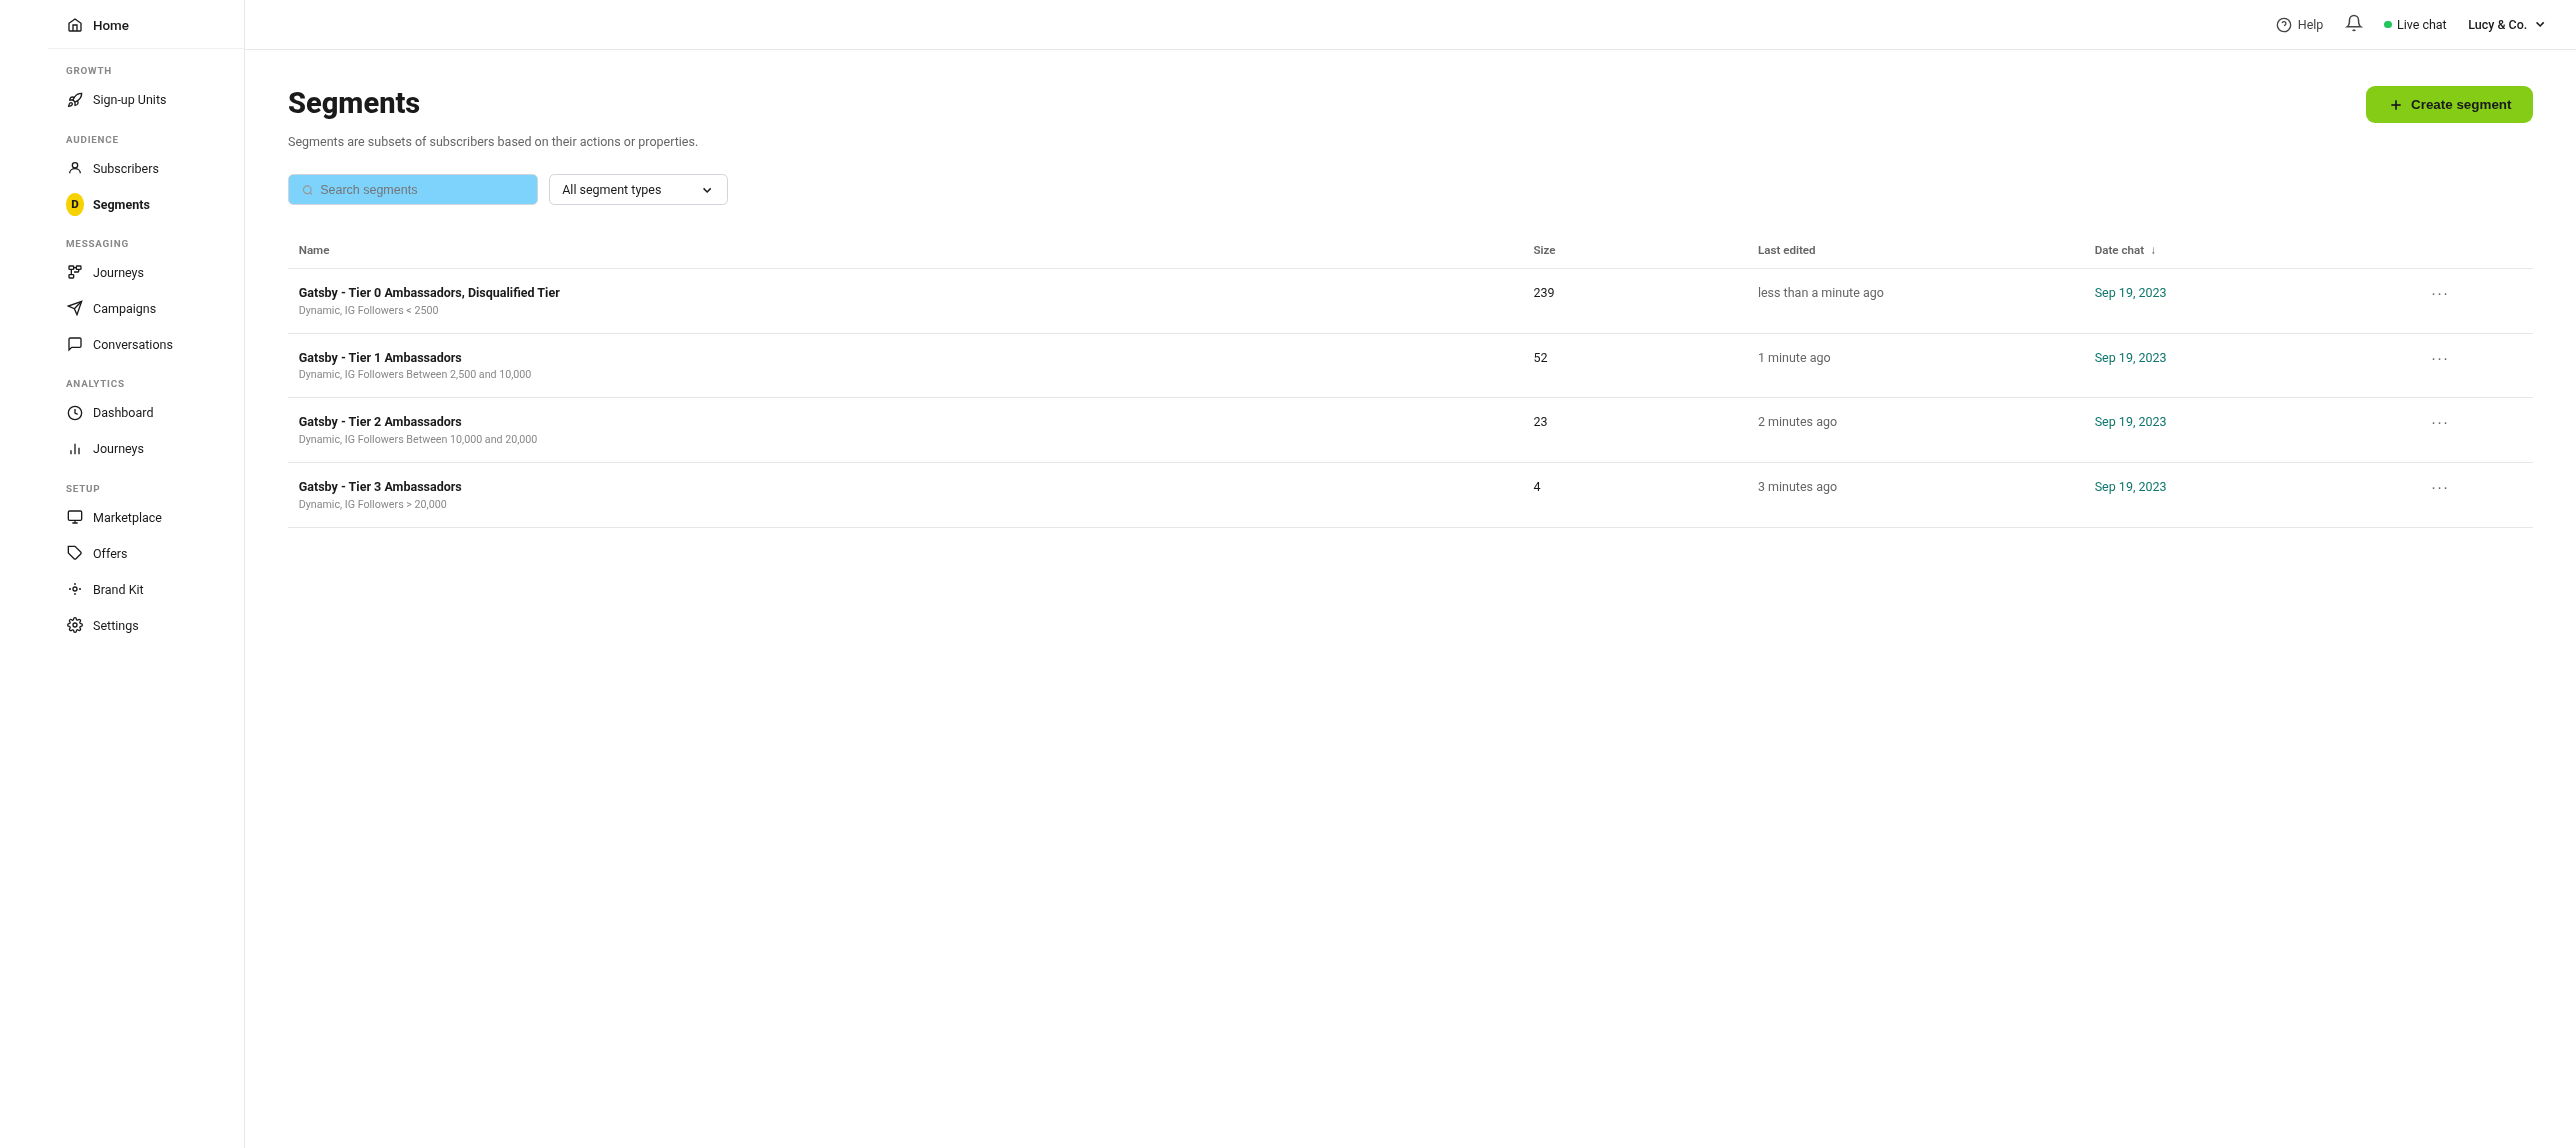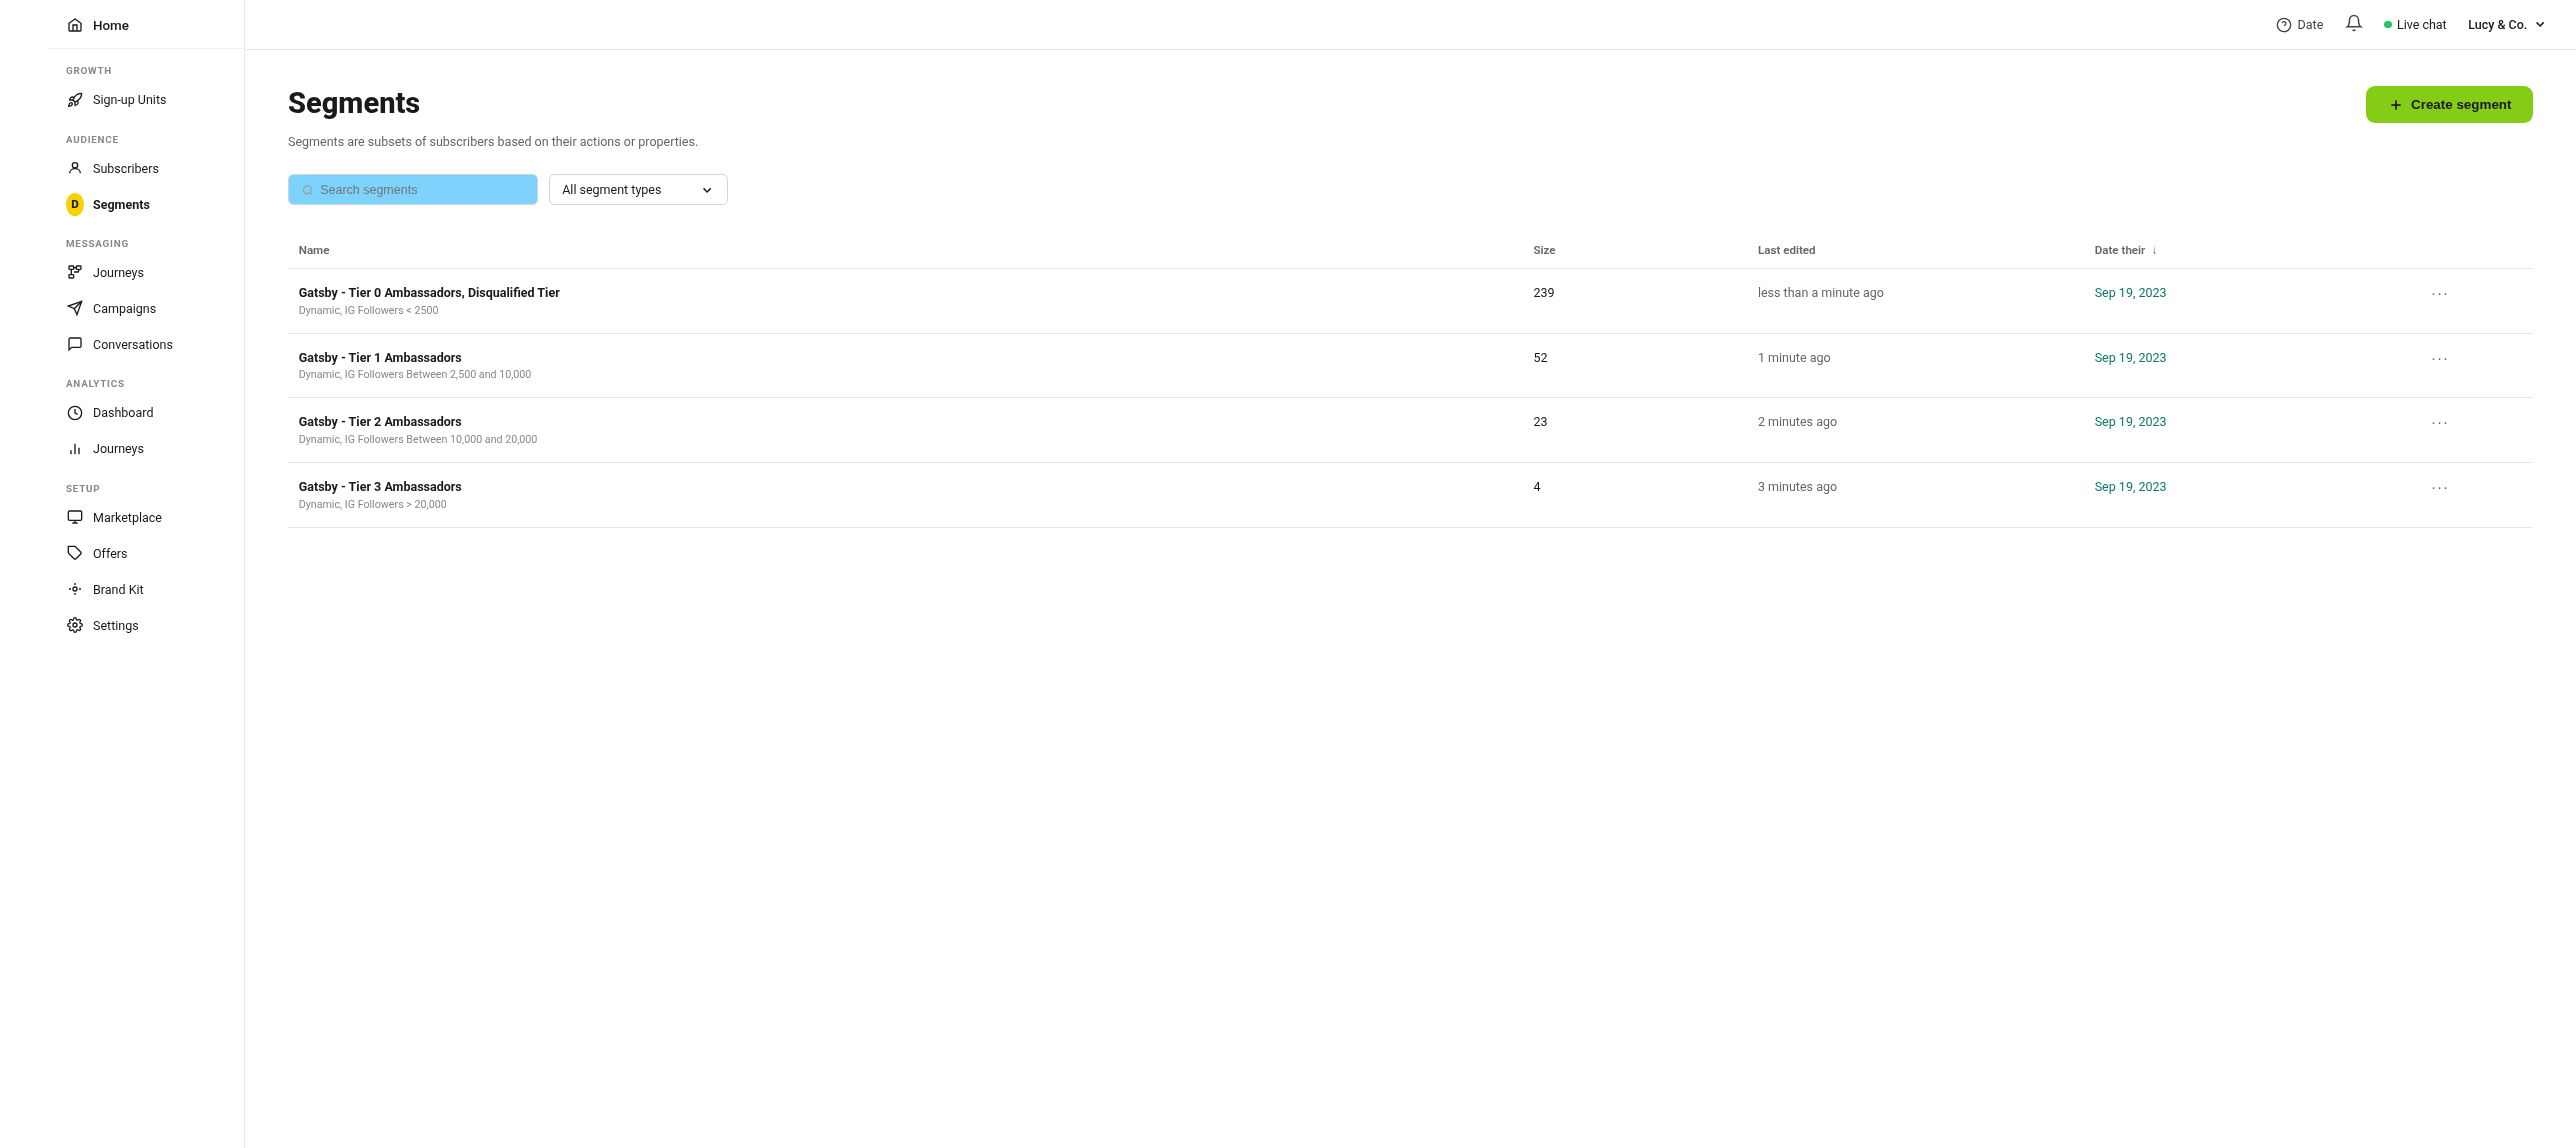--- a/index.html
+++ b/index.html
@@ -281,21 +281,21 @@
 
 <div class="main">
 
   <header class="topbar">
     <div class="topbar-help">
       <svg width="16" height="16" viewBox="0 0 24 24" fill="none" stroke="currentColor" stroke-width="2">
           <circle cx="12" cy="12" r="10"></circle>
           <path d="M9.09 9a3 3 0 015.83 1c0 2-3 3-3 3"></path>
           <line x1="12" y1="17" x2="12.01" y2="17"></line>
         </svg>
-      <span>Date</span>
+      <span>Help</span>
     </div>
     <div class="topbar-bell">
       <svg width="18" height="18" viewBox="0 0 24 24" fill="none" stroke="currentColor" stroke-width="2">
           <path d="M18 8A6 6 0 006 8c0 7-3 9-3 9h18s-3-2-3-9"></path>
           <path d="M13.73 21a2 2 0 01-3.46 0"></path>
         </svg>
     </div>
     <div class="topbar-livechat">
       <div class="live-dot"></div>
       <span>Live chat</span>
@@ -337,21 +337,21 @@
       </div>
     </div>
 
     <table class="segments-table">
       <thead>
         <tr>
           <th class="th-name">Name</th>
           <th class="th-size">Size</th>
           <th class="th-last-edited">Last edited</th>
           <th class="th-date-added">
-            <span>Date their</span>
+            <span>Date chat</span>
             <span class="sort-arrow">↓</span>
           </th>
           <th class="th-actions"></th>
         </tr>
       </thead>
       <tbody id="segments-tbody">
       <tr>
       <td>
         <div class="seg-name">Gatsby - Tier 0 Ambassadors, Disqualified Tier</div>
         <div class="seg-meta">Dynamic, IG Followers &lt; 2500</div>

